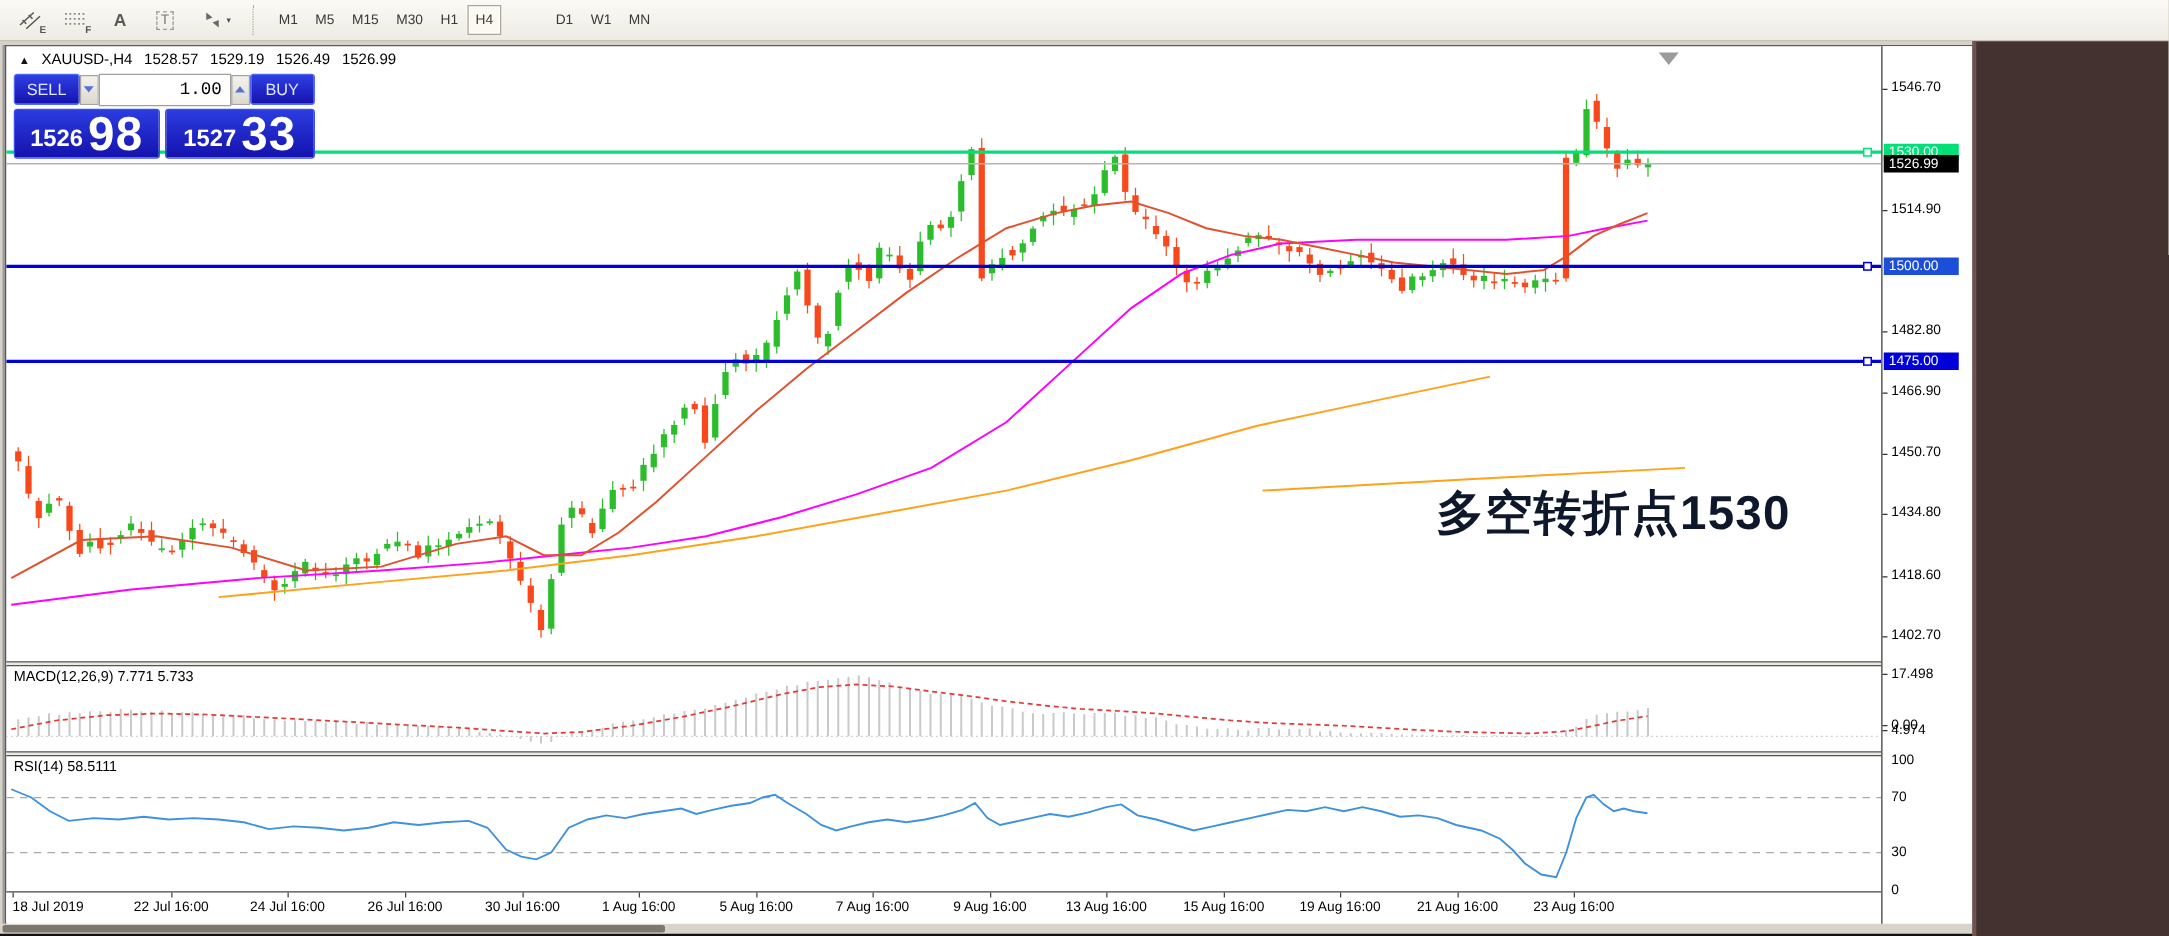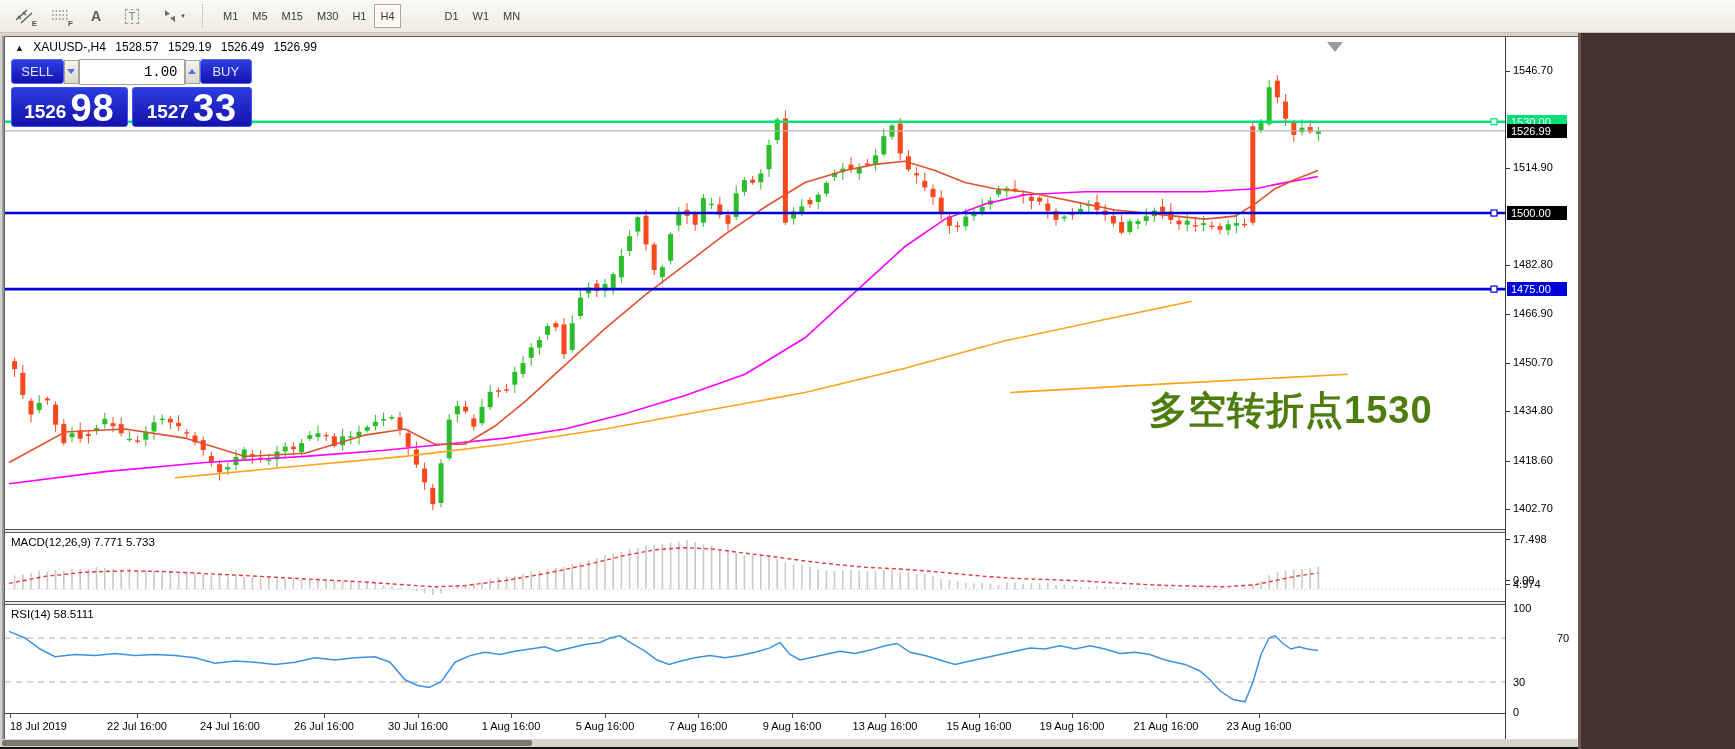--- a/index.html
+++ b/index.html
@@ -668,30 +668,30 @@
         <div class="ax-label" style="top: 319.003px;">1450.70</div>
         <div class="ax-tick" style="top: 326.003px;"></div>
         <div class="ax-label" style="top: 367.366px;">1434.80</div>
         <div class="ax-tick" style="top: 374.366px;"></div>
         <div class="ax-label" style="top: 416.642px;">1418.60</div>
         <div class="ax-tick" style="top: 423.642px;"></div>
         <div class="ax-label" style="top: 465.005px;">1402.70</div>
         <div class="ax-tick" style="top: 472.005px;"></div>
         <div class="ax-badge" style="top: 77.7964px; background: rgb(0, 223, 120); color: rgb(255, 255, 255);">1530.00</div>
         <div class="ax-badge" style="top: 86.9519px; background: rgb(0, 0, 0); color: rgb(255, 255, 255);">1526.99</div>
-        <div class="ax-badge" style="top: 169.047px; background: #000000; color: rgb(255, 255, 255);">1500.00</div>
+        <div class="ax-badge" style="top: 169.047px; background: #1d4ed8; color: rgb(255, 255, 255);">1500.00</div>
         <div class="ax-badge" style="top: 245.09px; background: rgb(0, 0, 217); color: rgb(255, 255, 255);">1475.00</div>
         <div class="ax-label" style="top: 496px;">17.498</div>
         <div class="ax-tick" style="top: 502px;"></div>
         <div class="ax-label" style="top: 537px;">0.00</div>
         <div class="ax-tick" style="top: 543px;"></div>
         <div class="ax-label" style="top: 541px;">4.974</div>
         <div class="ax-tick" style="top: 547px;"></div>
         <div class="ax-label" style="top: 565px;">100</div>
-        <div class="ax-label" style="top: 595px; margin-left: 44px;">70</div>
+        <div class="ax-label" style="top: 595px;">70</div>
         <div class="ax-label" style="top: 639px; text-align: center;">30</div>
         <div class="ax-label" style="top: 669px;">0</div>
       </div>
 
     <div id="ohlc">
       <span id="collapse-arrow">▲</span>
       <span>XAUUSD-,H4</span>
       <span>1528.57</span>
       <span>1529.19</span>
       <span>1526.49</span>
@@ -717,21 +717,21 @@
           <span class="px-small">1526</span>
           <span class="px-big">98</span>
         </div>
         <div class="px-box buy">
           <span class="px-small">1527</span>
           <span class="px-big">33</span>
         </div>
       </div>
     </div>
 
-    <div id="annotation" style="color: #4d7c0f;">多空转折点1530</div>
+    <div id="annotation" style="color: #0f172a;">多空转折点1530</div>
     <div id="shift-marker"></div>
 
     <div id="macd-label" class="pane-label">MACD(12,26,9) 7.771 5.733</div>
     <div id="rsi-label" class="pane-label">RSI(14) 58.5111</div>
   </div>
 
   <div id="bottom-strip">
     <div id="scroll-thumb"></div>
   </div>
   <div id="right-gutter">

